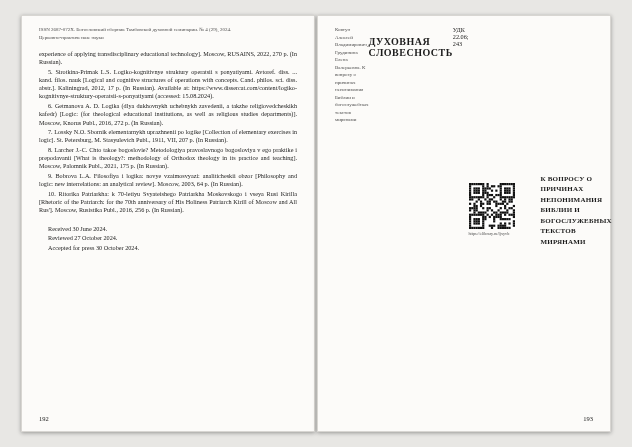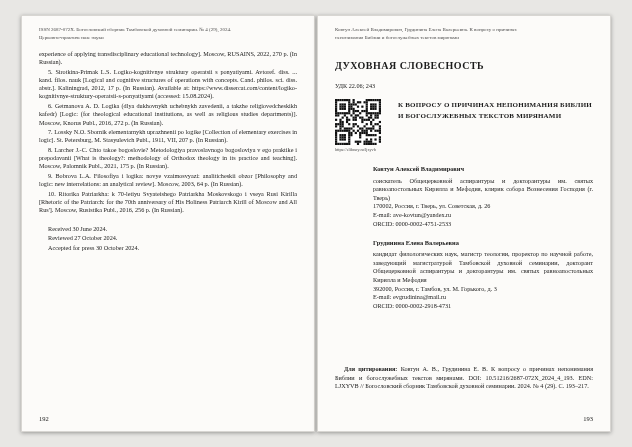--- a/index.html
+++ b/index.html
@@ -13,40 +13,40 @@
   }
   .spread { position:absolute; left:21px; top:15px; display:flex; gap:2px; }
   .page {
     width:294px; height:417px;
     background:#fcfbf9;
     border:1px solid #d8d6d2;
     box-shadow:0 1px 4px rgba(0,0,0,.35);
     padding:10px 17px 24px 17px;
     position:relative;
   }
-  .page-right { display:flex; flex-direction:column; }
+  .page-right { display:flex; flex-direction:row; }
 
   .running-head { font-size:5px; line-height:1.5; color:#4d4d4d; margin-bottom:9px; }
 
   .refs p {
     font-size:6.2px; line-height:1.32; text-align:justify;
     text-indent:9px; margin-bottom:1.5px;
   }
   .refs p.no-indent { text-indent:0; }
 
   .dates { font-size:6.2px; line-height:1.55; margin-top:9px; margin-left:9px; }
 
   .page-number { position:absolute; bottom:9px; font-size:6.5px; color:#222; }
   .pn-left  { left:17px; }
   .pn-right { right:17px; }
 
   .section-title { font-size:10px; font-weight:bold; letter-spacing:.5px; margin:10px 0 11px 0; }
   .udk { font-size:6.2px; margin-bottom:10px; }
 
-  .title-row { display:flex; gap:13px; margin-bottom:13px; }
+  .title-row { display:flex; gap:22px; margin-bottom:13px;align-items:center; }
   .qr-block { flex:0 0 50px; }
   svg.qr { width:46px; height:46px; display:block; background:#ffffff; fill:#111; }
   .qr-caption { font-size:4.2px; color:#4d4d4d; margin-top:2px; word-break:break-all; line-height:1.3; }
   .article-title { font-size:7px; font-weight:bold; line-height:1.5; padding-top:1px; letter-spacing:.2px; }
 
   .author-block { margin-left:38px; margin-bottom:11px; font-size:6.2px; line-height:1.38; }
   .author-name { font-weight:bold; font-size:6.4px; margin-bottom:2.5px; }
   .author-bio { text-align:justify; }
 
   .citation {

